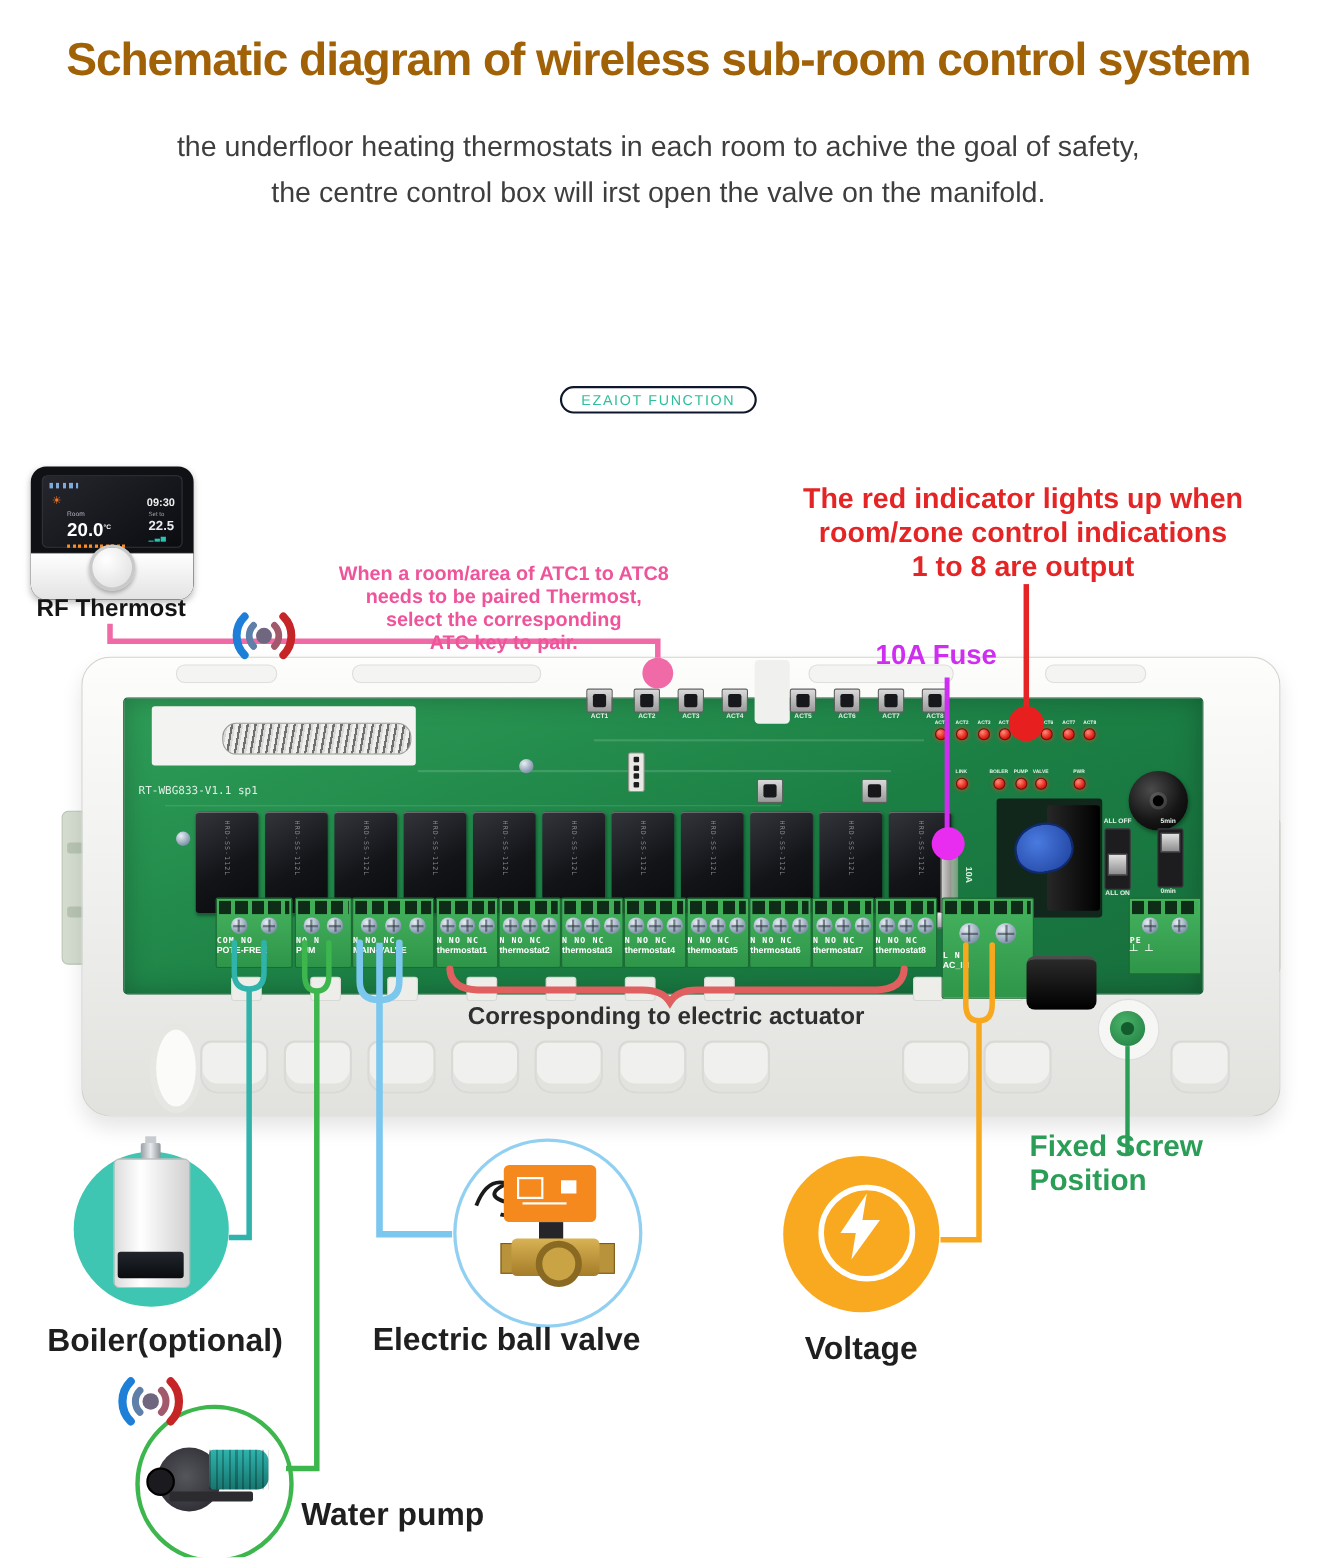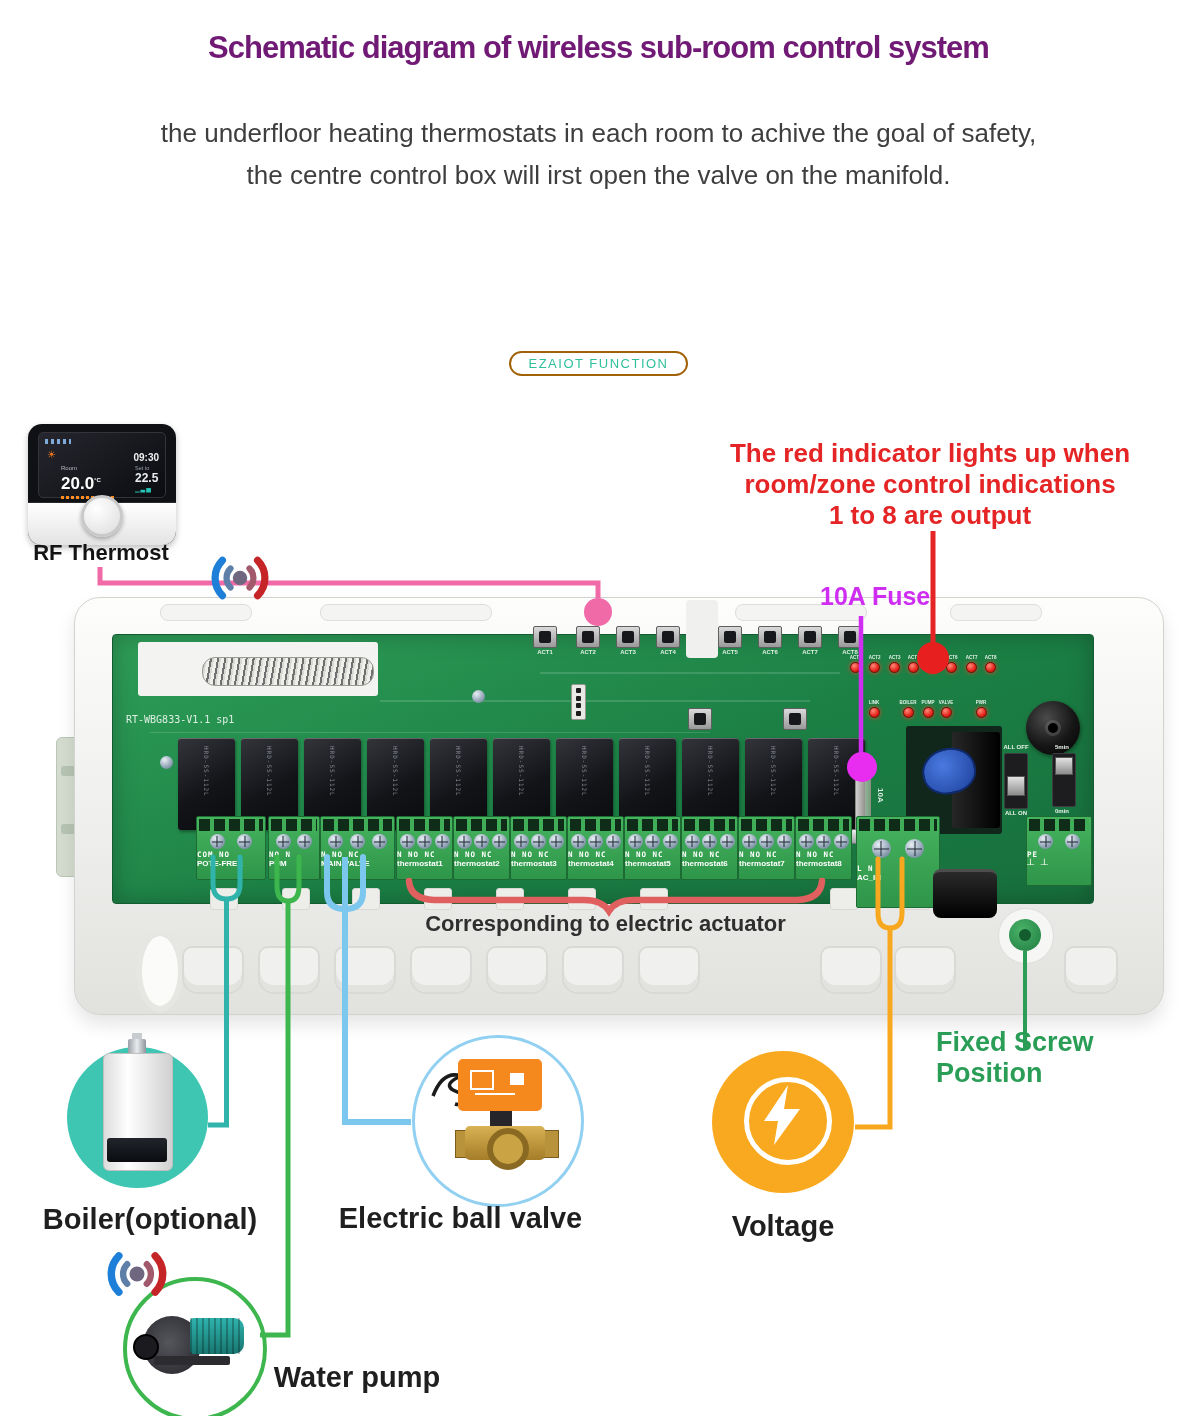--- a/index.html
+++ b/index.html
@@ -1,25 +1,25 @@
 <!DOCTYPE html>
 <html><head>
 <meta charset="utf-8">
 <style>
   html,body{margin:0;padding:0;background:#fff;}
   #canvas{position:relative;width:1197px;height:1416px;background:#fff;overflow:hidden;
           font-family:"Liberation Sans",sans-serif;}
   .ab{position:absolute;}
 
   
-  .title{left:0;right:0;top:30px;text-align:center;font-size:31px;font-weight:700;
-         color:#701a75;letter-spacing:-1px;margin:0;}
+  .title{left:0;right:0;top:30px;text-align:center;font-size:42px;font-weight:700;
+         color:#a16207;letter-spacing:-1px;margin:0;}
   .para{left:0;right:0;top:112px;text-align:center;font-size:26px;line-height:42px;
         color:#3e3e3e;}
-  .badge{left:50%;top:351px;transform:translateX(-50%);border:2px solid #a16207;
+  .badge{left:50%;top:351px;transform:translateX(-50%);border:2px solid #0f172a;
          color:#2fbf9b;border-radius:14px;padding:3px 18px;font-size:13px;
          letter-spacing:1.5px;white-space:nowrap;}
 
   
   .tstat{left:28px;top:424px;width:148px;height:121px;border-radius:14px;
          background:#101114;box-shadow:0 3px 6px rgba(0,0,0,.25);z-index:3;}
   .tbottom{position:absolute;left:0;right:0;bottom:0;height:42px;border-radius:0 0 14px 14px;
            background:linear-gradient(180deg,#ffffff,#e3e3e3);border-top:1px solid #2a2a2e;}
   .tdial{position:absolute;left:50%;top:-8px;transform:translateX(-50%);width:36px;height:36px;
          border-radius:50%;border:3px solid #c9c9c9;background:radial-gradient(circle at 35% 30%,#fff,#dcdcdc);
@@ -40,21 +40,21 @@
   .tset{font-size:5.5px;color:#9aa0ab;}
   .tsetv{font-size:12px;font-weight:700;color:#e8ebf0;}
   .tbars{font-size:6px;color:#27c3b4;letter-spacing:1px;}
   .lbl-rf{left:16px;top:540px;width:170px;text-align:center;font-size:22px;font-weight:700;color:#141414;z-index:7;}
 
   
   .pinktext{left:283px;top:511px;width:350px;text-align:center;font-size:18px;line-height:21px;
             font-weight:700;color:#ef549b;z-index:7;}
   .redtext{left:660px;top:438px;width:540px;text-align:center;font-size:26px;line-height:31px;
            font-weight:700;color:#e52525;z-index:7;}
-  .fusetext{left:796px;top:582px;font-size:25px;font-weight:700;color:#cf2ef2;z-index:7;margin-left:24px;}
+  .fusetext{left:796px;top:582px;font-size:25px;font-weight:700;color:#cf2ef2;z-index:7;}
   .acttext{left:398px;top:911px;width:415px;text-align:center;font-size:22px;font-weight:700;
            color:#2f2f2f;z-index:7;}
   .screwtext{left:936px;top:1027px;font-size:27px;font-weight:700;color:#2a9d56;z-index:7;}
 
   
   .case{left:74px;top:597px;width:1088px;height:416px;border-radius:26px;
         background:linear-gradient(180deg,#fdfdfc,#ededeb 60%,#e1e1de);
         border:1px solid #d2d2cf;box-shadow:0 10px 18px rgba(0,0,0,.10);z-index:1;}
   .tab{background:#d4dccf;border:1px solid #b9c6b6;border-radius:6px;z-index:0;}
   .tabL{left:56px;top:737px;width:38px;height:138px;}
@@ -225,20 +225,26 @@
   <div class="ab lbl-rf">RF Thermost</div>
 
   <svg class="ab wifi" style="left:194px;top:548px" width="92" height="60" viewBox="0 0 88 58">
     <circle cx="44" cy="29" r="7" fill="#6f6680"></circle>
     <path d="M27 12 A24 24 0 0 0 27 46" stroke="#1d7fd8" stroke-width="7" fill="none" stroke-linecap="round"></path>
     <path d="M34.8 19.8 A13 13 0 0 0 34.8 38.2" stroke="#5e7fa8" stroke-width="6" fill="none" stroke-linecap="round"></path>
     <path d="M61 12 A24 24 0 0 1 61 46" stroke="#c62528" stroke-width="7" fill="none" stroke-linecap="round"></path>
     <path d="M53.2 19.8 A13 13 0 0 1 53.2 38.2" stroke="#a2596b" stroke-width="6" fill="none" stroke-linecap="round"></path>
   </svg>
 
+  <div class="ab pinktext">
+    <div>When a room/area of ATC1 to ATC8</div>
+    <div>needs to be paired Thermost,</div>
+    <div>select the corresponding</div>
+    <div>ATC key to pair.</div>
+  </div>
   <div class="ab redtext">
     <div>The red indicator lights up when</div>
     <div>room/zone control indications</div>
     <div>1 to 8 are output</div>
   </div>
   <div class="ab fusetext">10A Fuse</div>
 
   <div class="ab tab tabL">
     <span class="fin" style="top:28px"></span>
       <span class="fin" style="top:86px"></span>

